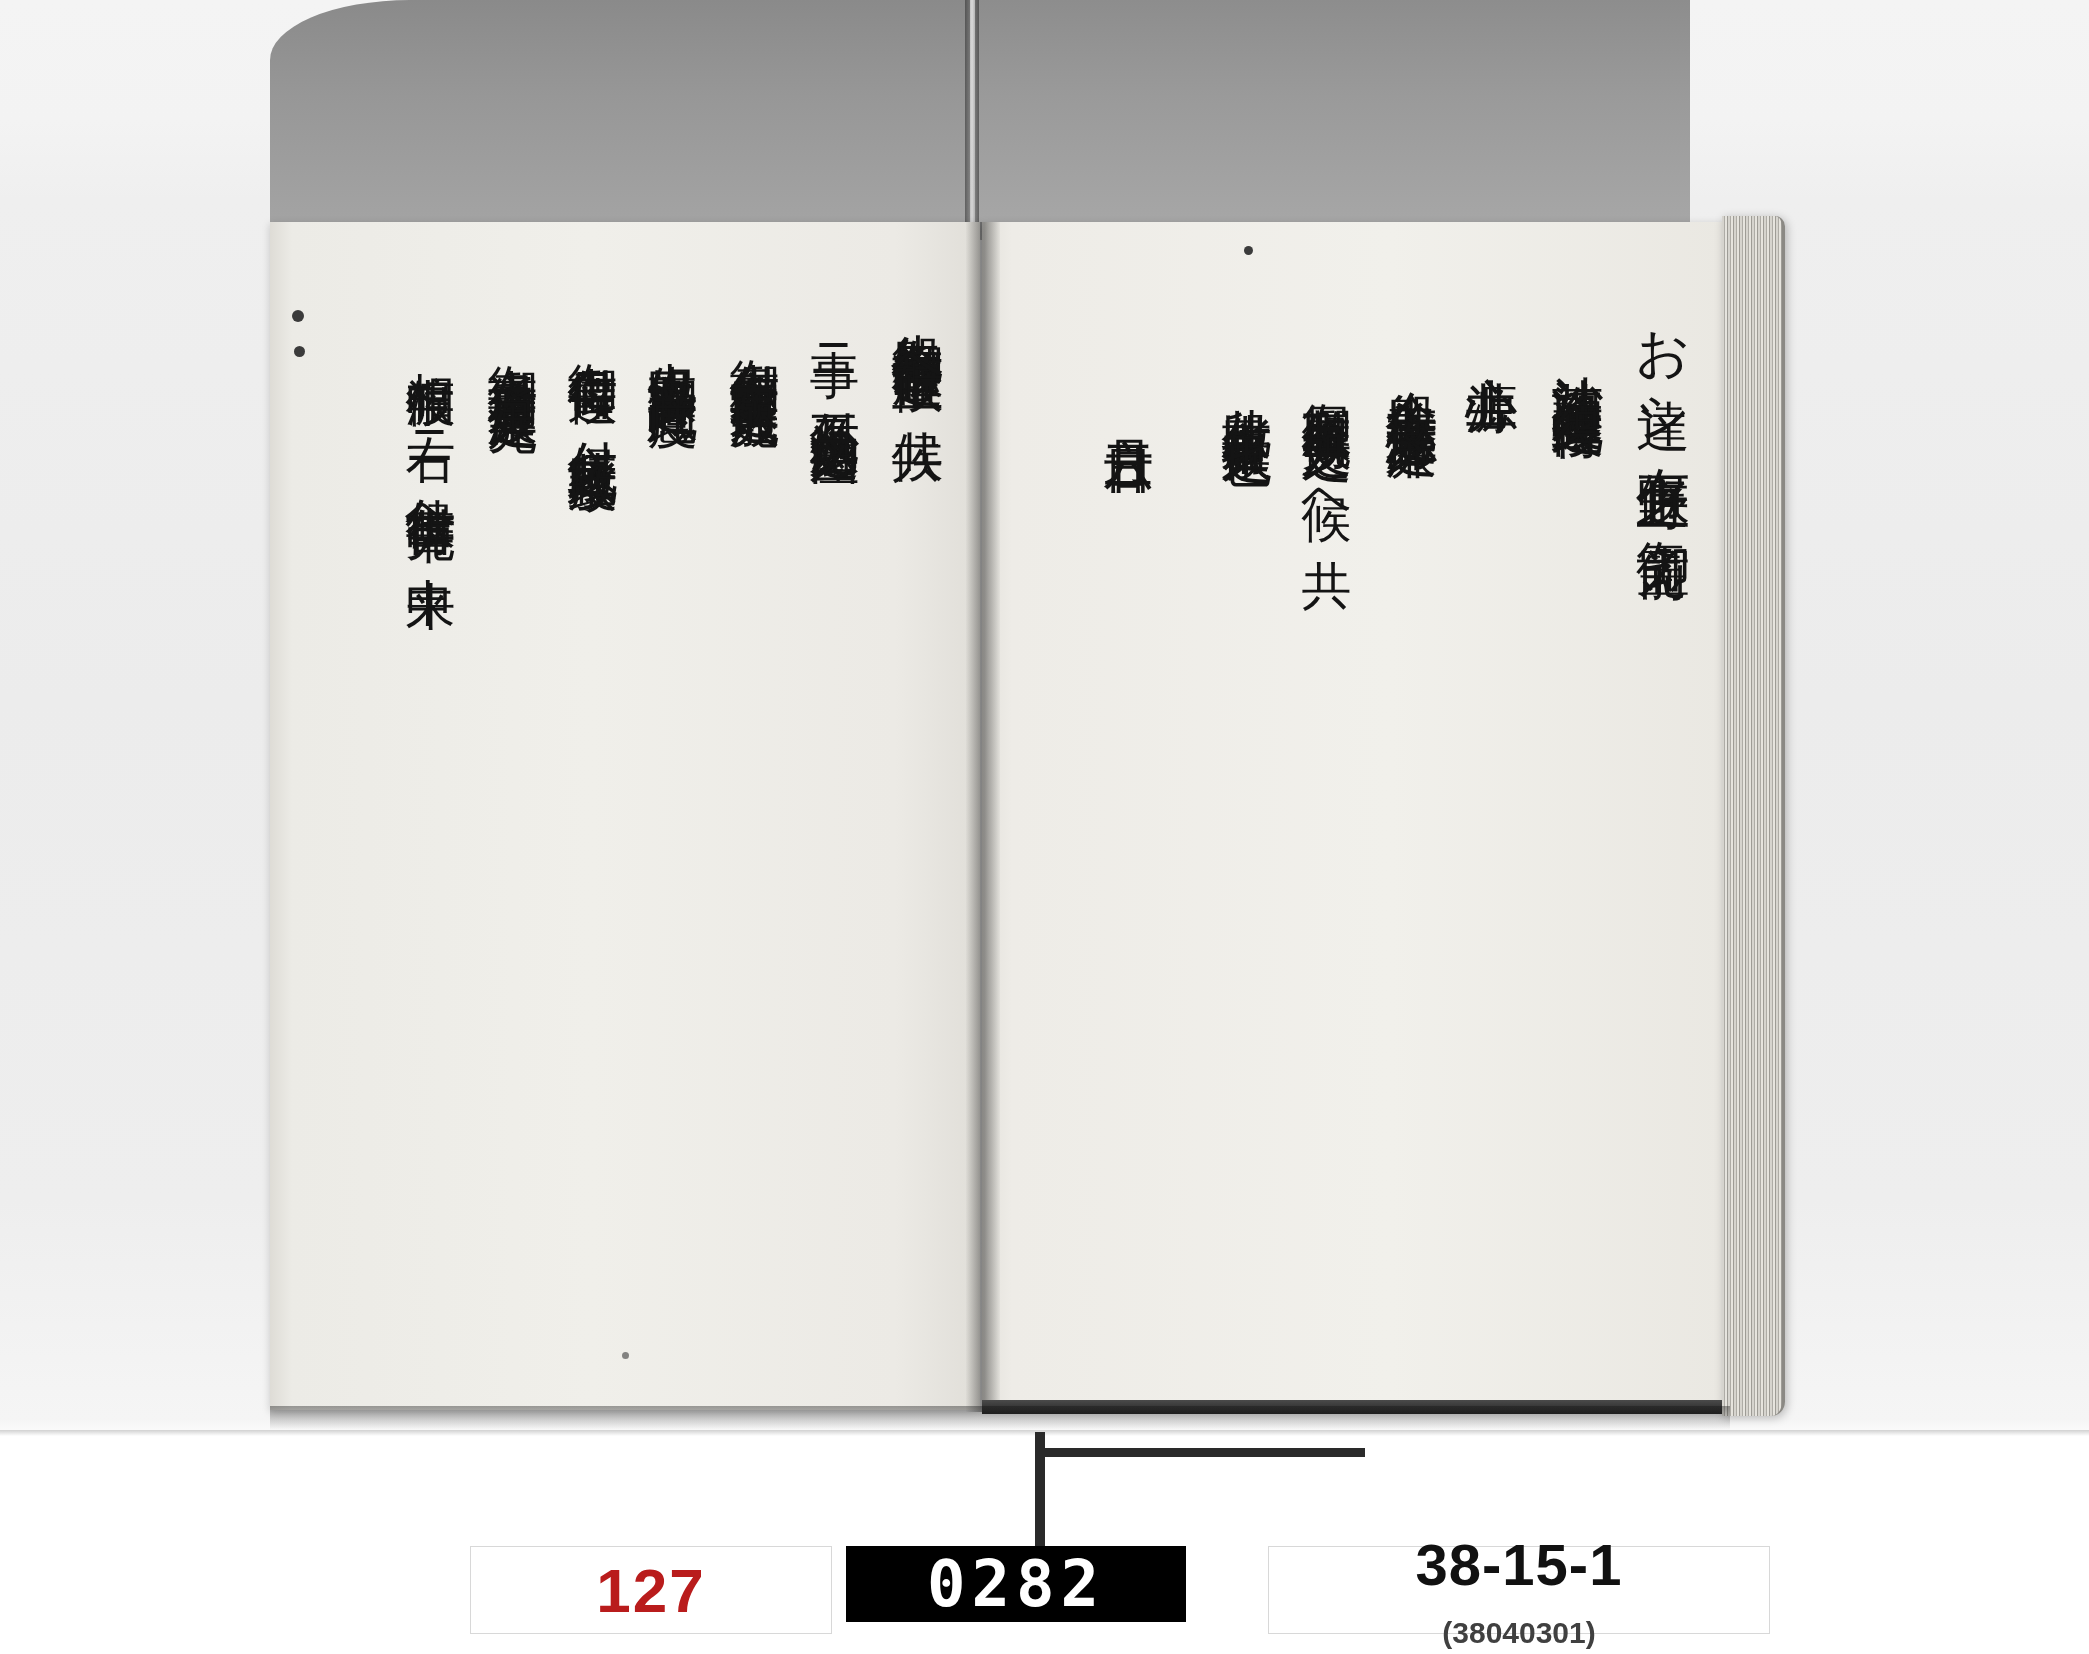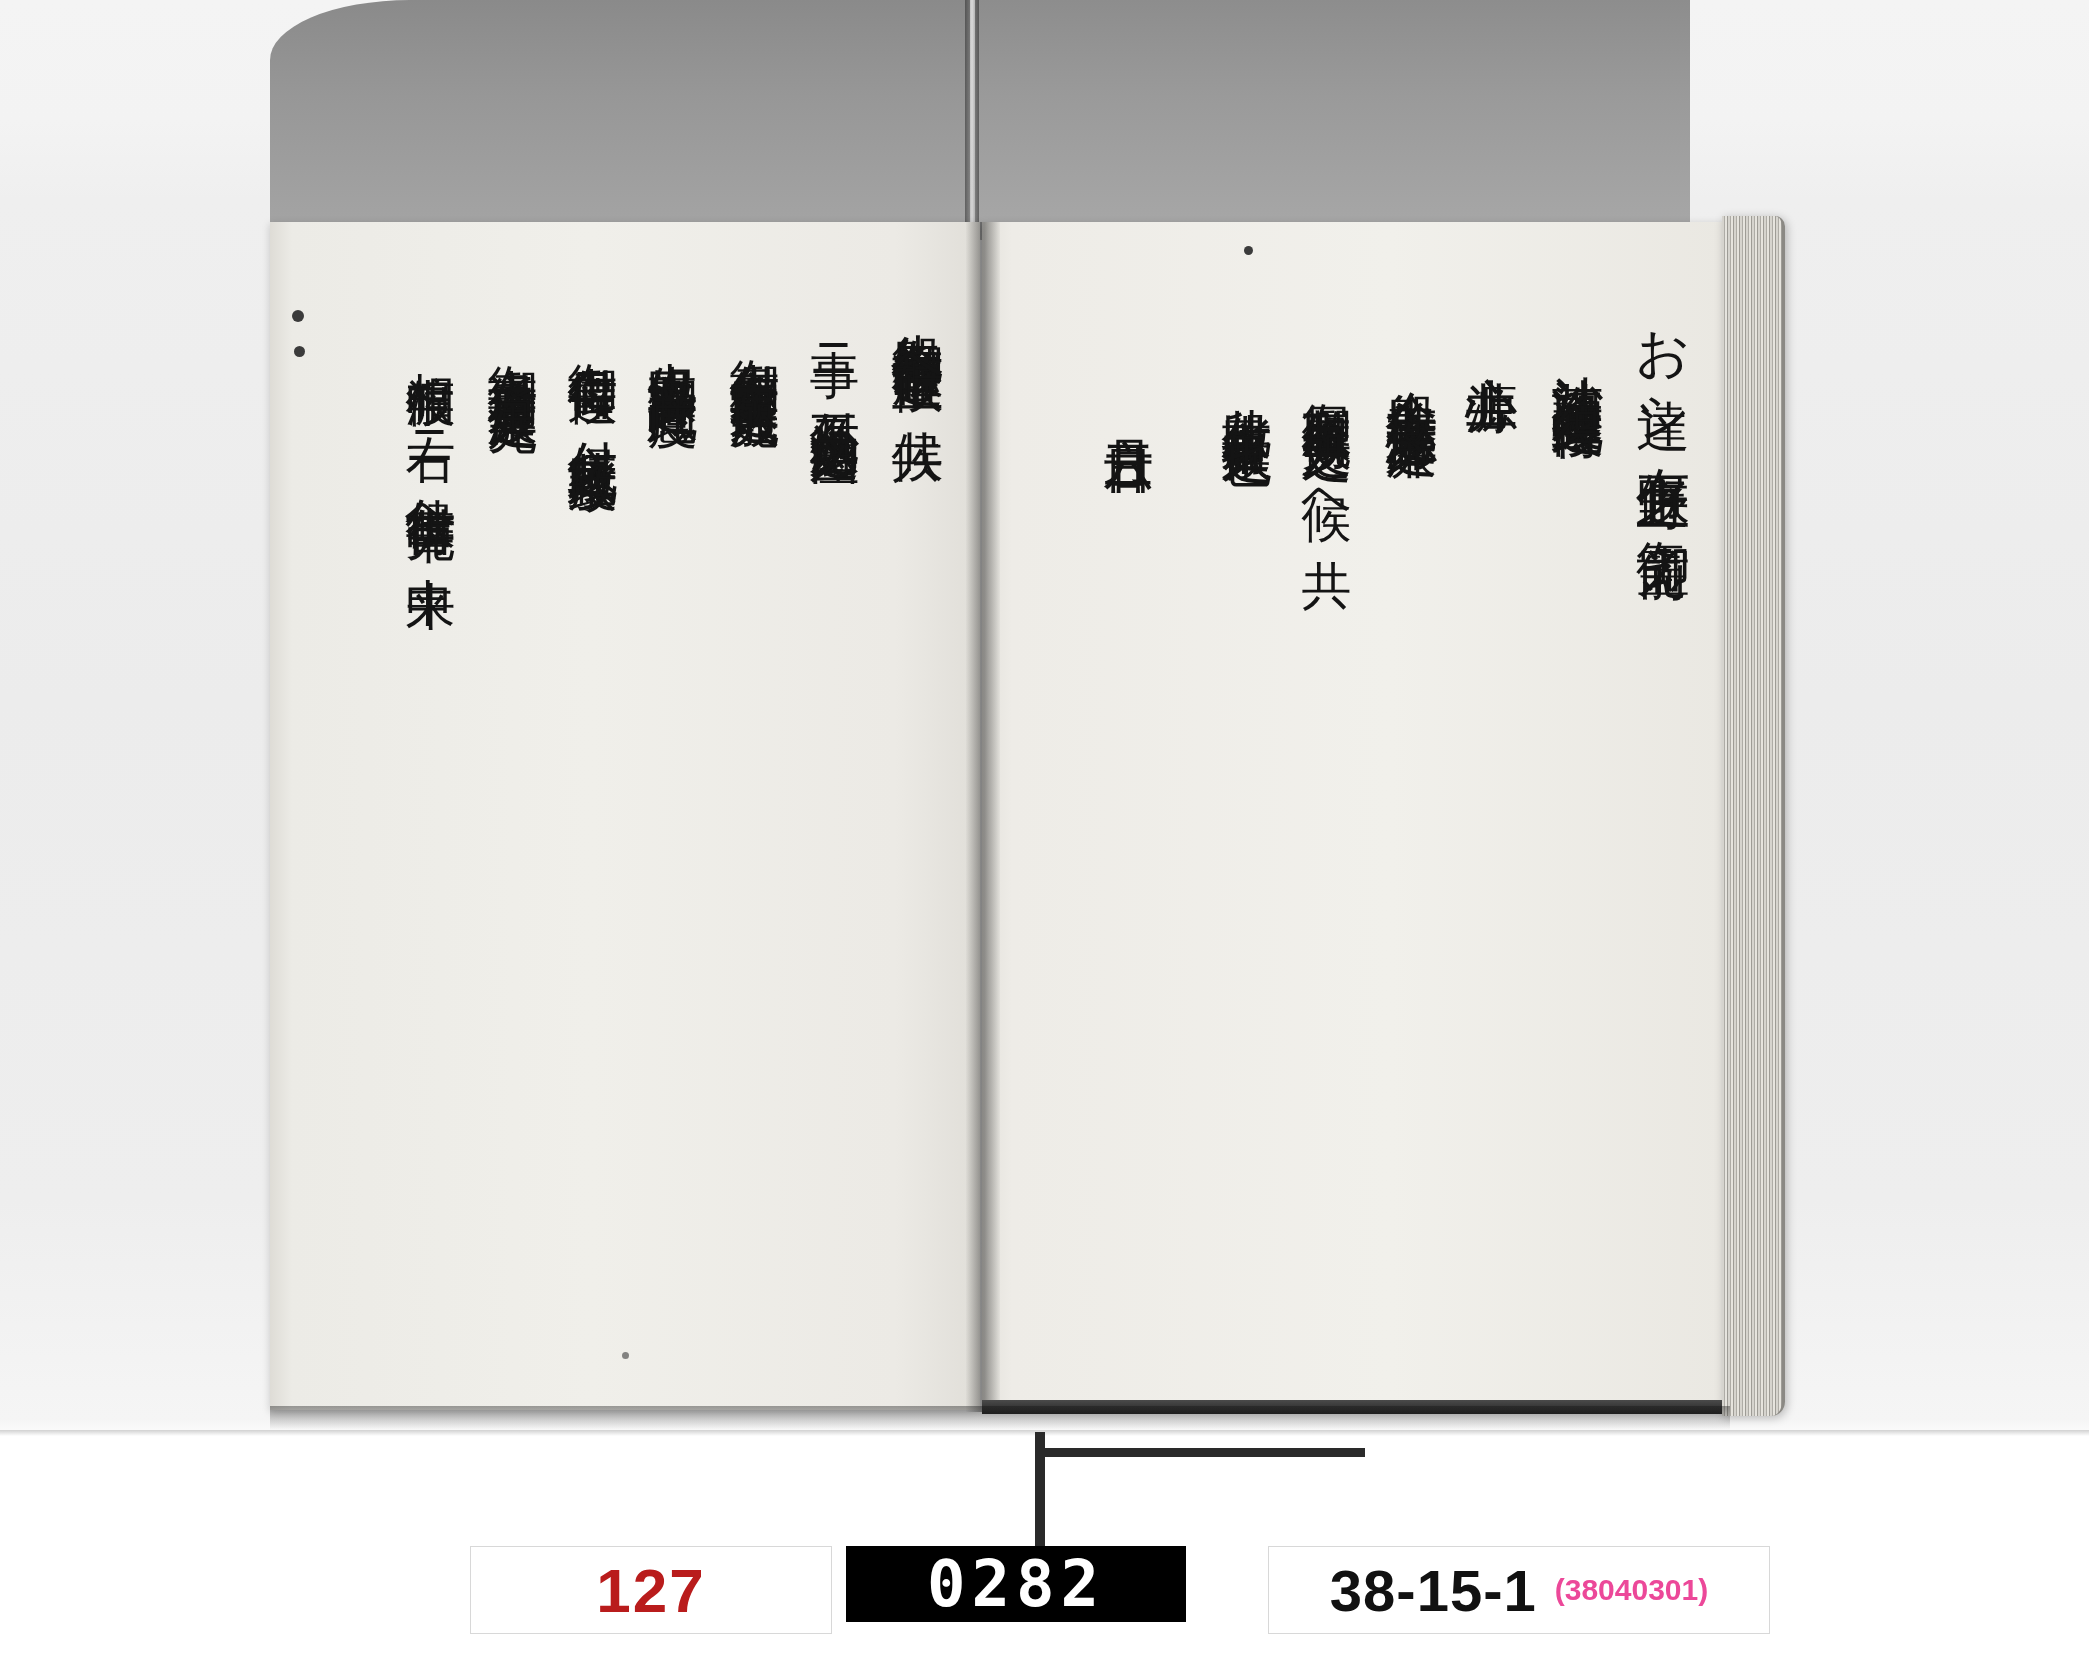--- a/index.html
+++ b/index.html
@@ -224,31 +224,32 @@
     font-size: 64px;
     font-weight: bold;
     letter-spacing: 6px;
   }
   .label.shelf {
     left: 1268px;
     top: 1546px;
     width: 500px;
     height: 86px;
     gap: 18px;
+    flex-direction: column;
   }
   .shelf-main {
     font-size: 58px;
     font-weight: bold;
     color: #111;
     letter-spacing: 1px;
   }
   .shelf-sub {
     font-size: 30px;
     font-weight: bold;
-    color: #ec4899;
+    color: #404040;
   }
 </style>
 </head>
 <body>
 
 <div id="scan">
 
   <div class="backdrop"></div>
 
   <div class="top-slab left"></div>

